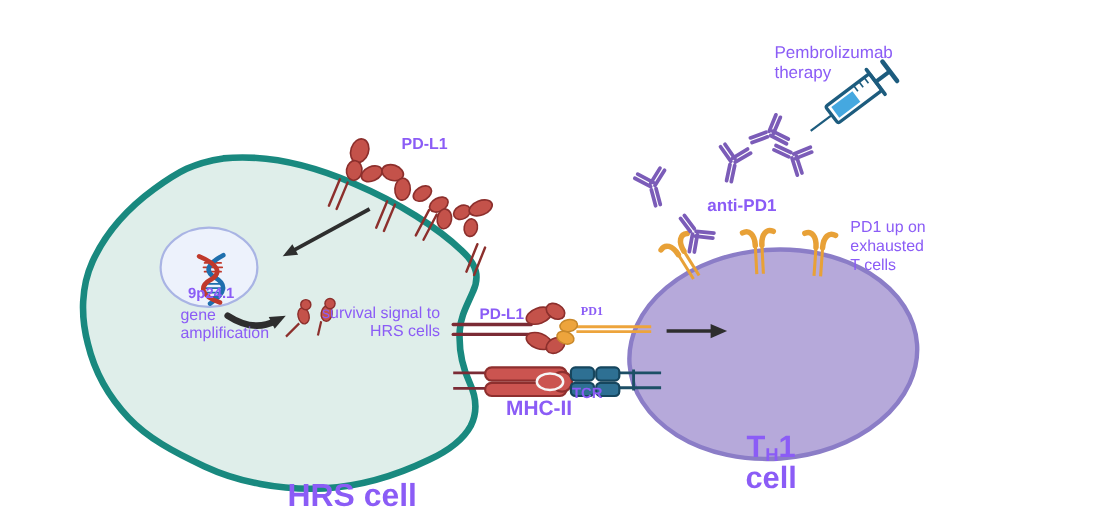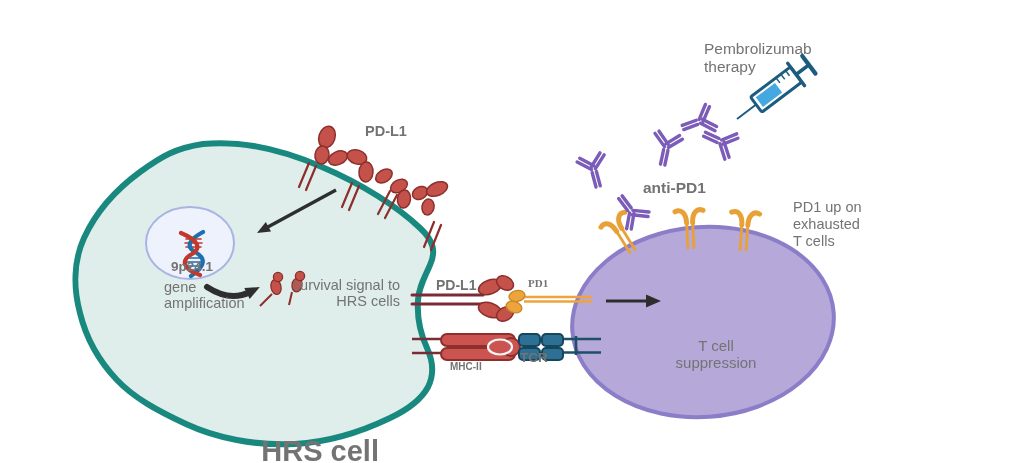--- a/index.html
+++ b/index.html
@@ -1,19 +1,19 @@
 <!DOCTYPE html>
 <html><head>
 <meta charset="utf-8">
 <style>
   html,body{margin:0;padding:0;background:#fff;}
   #stage{position:relative;width:1010px;height:463px;background:#ffffff;overflow:hidden;
          font-family:"Liberation Sans",sans-serif;color:#1d1d1d;}
   #art{position:absolute;left:0;top:0;}
-  .lbl{position:absolute;white-space:pre-line;color:#737373;}
+  .lbl{position:absolute;white-space:pre-line;color:#8b5cf6;}
   .b{font-weight:bold;text-align:right;}
   .ctr{text-align:center;margin-top:48px;}
   .sub{font-size:0.60em;vertical-align:-0.22em;font-weight:bold;}
 </style>
 </head>
 <body>
 
 <div id="stage">
 
 <svg id="art" width="1010" height="463" viewBox="0 0 1010 463">
@@ -225,39 +225,38 @@
   </g>
 </svg>
 
 <div class="lbl b" style="left:365px;top:123px;font-size:14.5px;">PD-L1</div>
 
 <div class="lbl" style="left:704px;top:40px;font-size:15.5px;line-height:1.16;font-weight:500;">Pembrolizumab
 therapy</div>
 
 <div class="lbl b" style="left:643px;top:179px;font-size:15.5px;">anti-PD1</div>
 
-<div class="lbl" style="left:773px;top:199px;font-size:14.5px;line-height:1.18;margin-left:20px;">PD1 up on
+<div class="lbl" style="left:773px;top:199px;font-size:14.5px;line-height:1.18;">PD1 up on
 exhausted
 T cells</div>
 
 <div class="lbl ctr" style="left:240px;top:229px;width:160px;font-size:14.5px;line-height:1.12;text-align:right;">survival signal to
 HRS cells</div>
 
 <div class="lbl" style="left:164px;top:280px;font-size:14.5px;line-height:1.1;">gene
 amplification</div>
 
 <div class="lbl ctr b" style="left:158px;top:211px;width:68px;font-size:13.5px;">9p24.1</div>
 
 <div class="lbl b" style="left:436px;top:277px;font-size:14px;">PD-L1</div>
 
 <div class="lbl b" style="left:528px;top:277px;font-size:11px;font-family:Liberation Serif, serif;">PD1</div>
 
-<div class="lbl b" style="left:450px;top:361px;font-size:10px;">MHC-II</div>
+<div class="lbl b" style="left:460px;top:361px;font-size:19px;">MHC-II</div>
 
 <div class="lbl b" style="left:520px;top:350px;font-size:13.5px;">TCR</div>
 
-<div class="lbl ctr" style="left:640px;top:289px;width:152px;font-size:15px;line-height:1.14;">T cell
-suppression</div>
-
+
+<div class="lbl ctr b" style="left:640px;top:345px;width:122px;font-size:28px;line-height:0.95;"><span>T</span><span class="sub">H</span><span>1</span><div>cell</div></div>
 
 <div class="lbl ctr b" style="left:234px;top:387px;width:145px;font-size:29px;text-align:right;">HRS cell</div>
 
 </div>
 
 </body></html>

